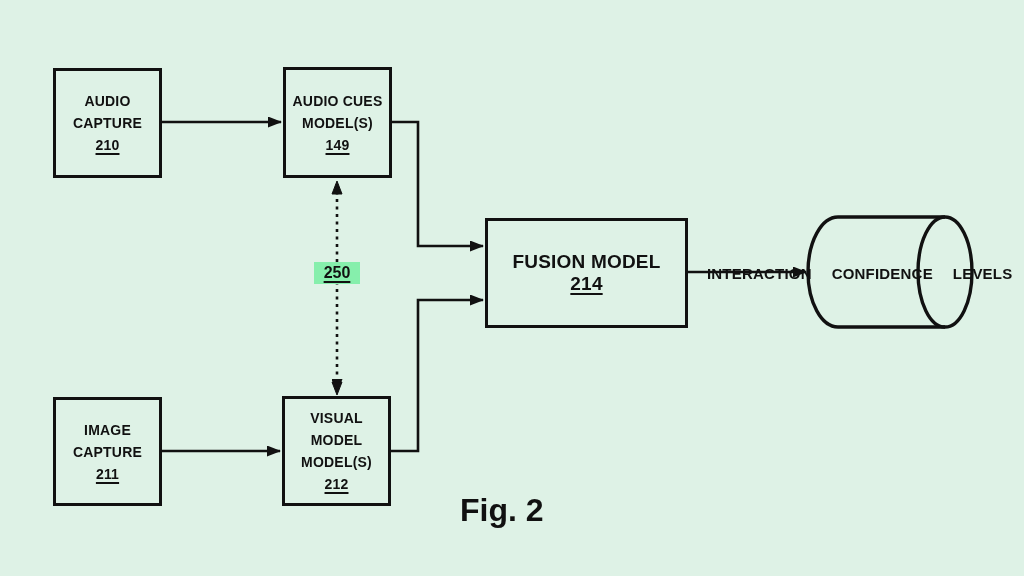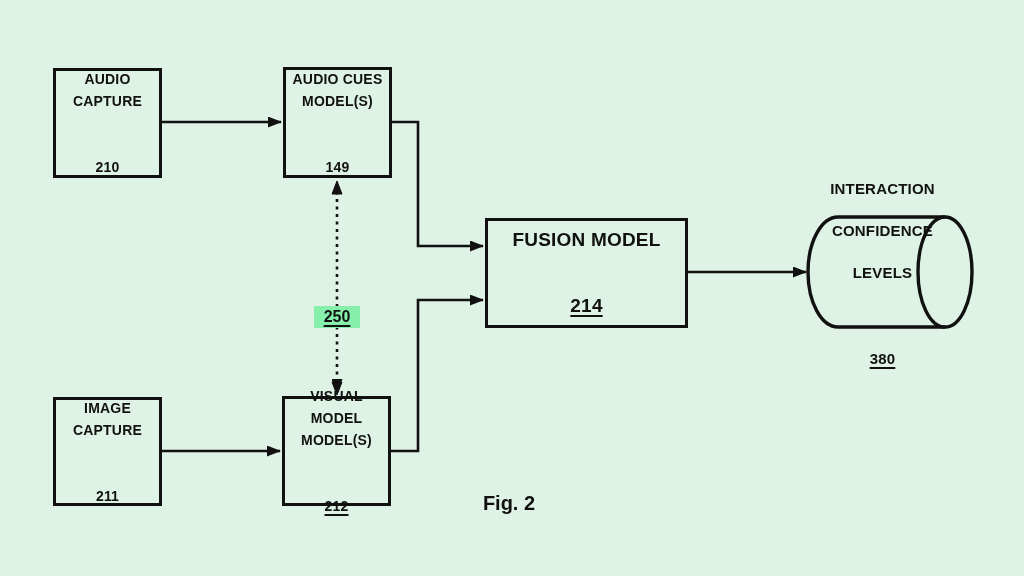--- a/index.html
+++ b/index.html
@@ -18,46 +18,44 @@
     display:flex;flex-direction:column;
     align-items:center;justify-content:center;
     text-align:center;
     font-size:14px;font-weight:700;line-height:22px;
     letter-spacing:0.2px;
     box-sizing:border-box;
     background:transparent;
   }
   .cyl-text{
     position:absolute;
-    display:flex;flex-direction:column;
+    display:flex;flex-direction:row;
     align-items:center;justify-content:center;
     text-align:right;
     font-size:15px;font-weight:700;line-height:22px;
     letter-spacing:0.2px;
     gap:20px;
   }
   .u{
     text-decoration:underline;
     text-decoration-thickness:2px;
     text-underline-offset:3px;
-    margin-top:44px;
   }
   .link-label{
     position:absolute;
     left:314px;top:262px;width:46px;
     text-align:center;
     font-size:16px;font-weight:700;
     background:#86efac;
     padding:2px 0;
   }
   .caption{
     position:absolute;
-    left:449px;top:492px;width:120px;
-    text-align:center;
-    font-size:20px;font-weight:700;
+    left:460px;top:492px;width:120px;
+    font-size:32px;font-weight:700;
   }
 </style>
 </head>
 <body>
 
 <div class="canvas">
 
   <svg class="wires" viewBox="0 0 1024 576" xmlns="http://www.w3.org/2000/svg">
     <defs>
       <marker id="arr" viewBox="0 0 14 11" markerWidth="14" markerHeight="11" refX="13" refY="5.5" orient="auto" markerUnits="userSpaceOnUse">

